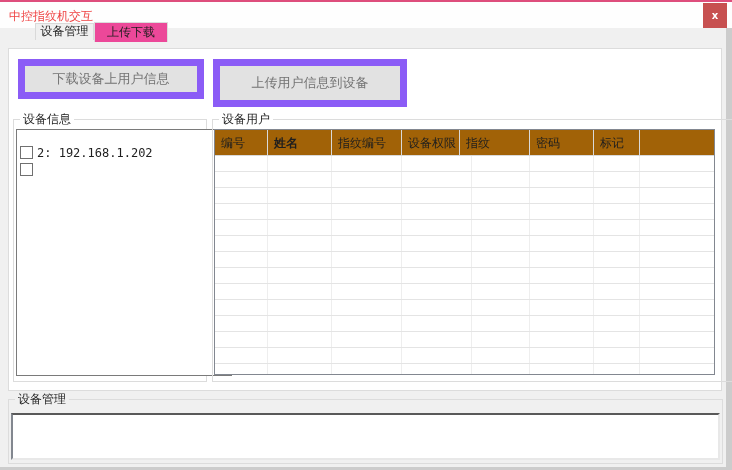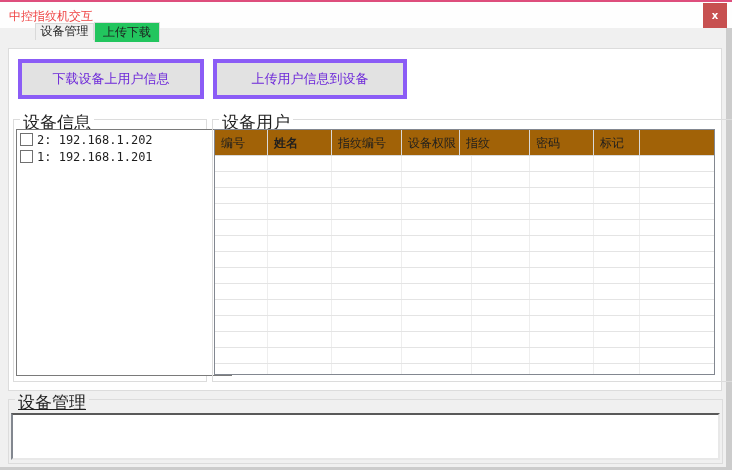--- a/index.html
+++ b/index.html
@@ -16,37 +16,37 @@
   .close-btn { position: absolute; top: 1px; right: 5px; width: 24px; height: 25px; background: #c75050;
     color: #fff; display: flex; align-items: center; justify-content: center;
     font-size: 10px; font-weight: bold; cursor: pointer; }
 
   .edge-right { position: absolute; top: 28px; right: 0; width: 6px; height: 442px; background: #cccccc; }
   .edge-bottom { position: absolute; bottom: 0; left: 0; width: 732px; height: 3px; background: #cccccc; }
 
   .tabstrip { position: absolute; left: 8px; top: 21px; height: 20px; display: flex; align-items: center; z-index: 3; margin-left: 27px; }
   .tab { display: flex; align-items: center; justify-content: center; white-space: nowrap; cursor: pointer; }
   .tab.inactive { width: 59px; height: 17px; background: #f0f0f0; border: 1px solid #d9d9d9; border-bottom: none; }
-  .tab.active { width: 66px; height: 20px; background: #22c55e; border: 1px solid #dcdcdc; border-bottom: none; margin-bottom: -1px; }
+  .tab.active { width: 74px; height: 20px; background: #ec4899; border: 1px solid #dcdcdc; border-bottom: none; margin-bottom: -1px; }
 
   .tabpage { position: absolute; left: 8px; top: 48px; width: 714px; height: 343px;
     background: #ffffff; border: 1px solid #dcdcdc; z-index: 1; }
 
-  .btn { position: absolute; background: #e2e2e2; border: 4px solid #8b5cf6; color: #6d28d9;
+  .btn { position: absolute; background: #e2e2e2; border: 7px solid #8b5cf6; color: #737373;
     display: flex; align-items: center; justify-content: center; font-size: 13px; cursor: pointer; white-space: nowrap; }
   #btn-download { left: 9px; top: 10px; width: 186px; height: 40px; }
-  #btn-upload { left: 204px; top: 10px; width: 194px; height: 40px; }
+  #btn-upload { left: 204px; top: 10px; width: 194px; height: 48px; }
 
   .groupbox { position: absolute; border: 1px solid #dcdcdc; }
-  .glabel { position: absolute; top: -9px; left: 6px; background: #ffffff; padding: 0 3px; font-size: 17px; white-space: nowrap; text-decoration: underline; }
+  .glabel { position: absolute; top: -9px; left: 6px; background: #ffffff; padding: 0 3px; font-size: 12px; white-space: nowrap; }
   #group-device-info { left: 4px; top: 70px; width: 194px; height: 263px; }
   #group-device-users { left: 203px; top: 70px; width: 584px; height: 263px; }
 
   .listbox { position: absolute; left: 2px; top: 9px; width: 216px; height: 247px;
-    background: #fff; border: 1px solid #7a7a7a; overflow: hidden; padding-top: 1px; }
+    background: #fff; border: 1px solid #7a7a7a; overflow: hidden; padding-top: 14px; }
   .lb-item { display: flex; align-items: center; height: 17px; padding-left: 3px; cursor: pointer; }
   .cbx { width: 13px; height: 13px; border: 1px solid #707070; background: #fff; margin-right: 4px; flex: none; }
   .lb-text { font-family: "DejaVu Sans Mono", "Liberation Mono", monospace; font-size: 12px; white-space: nowrap; }
 
   .grid { position: absolute; left: 1px; top: 9px; width: 501px; height: 246px;
     background: #fff; border: 1px solid #828790; overflow: hidden; }
   .grid-header { display: flex; height: 26px; border-bottom: 1px solid #d9d9d9; background: #a16207; }
   .hcell { border-right: 1px solid #d9d9d9; padding: 5px 0 0 6px; font-size: 12px; overflow: hidden; white-space: nowrap; cursor: default; }
   .grid-row { display: flex; height: 16px; border-bottom: 1px solid #e4e4e4; }
   .grid-cell { height: 100%; border-right: 1px solid #eeeeee; }
@@ -93,21 +93,20 @@
 
     <div class="groupbox" id="group-device-info">
       <span class="glabel">设备信息</span>
       <div class="listbox">
         <div class="lb-item">
           <span class="cbx"></span>
           <span class="lb-text">2: 192.168.1.202</span>
         </div>
         <div class="lb-item">
           <span class="cbx"></span>
-          <span class="lb-text">1: 192.168.1.201</span>
         </div>
       </div>
     </div>
 
     <div class="groupbox" id="group-device-users">
       <span class="glabel">设备用户</span>
       <div class="grid">
         <div class="grid-header">
           <div class="hcell c0">编号</div>
           <div class="hcell c1">姓名</div>

